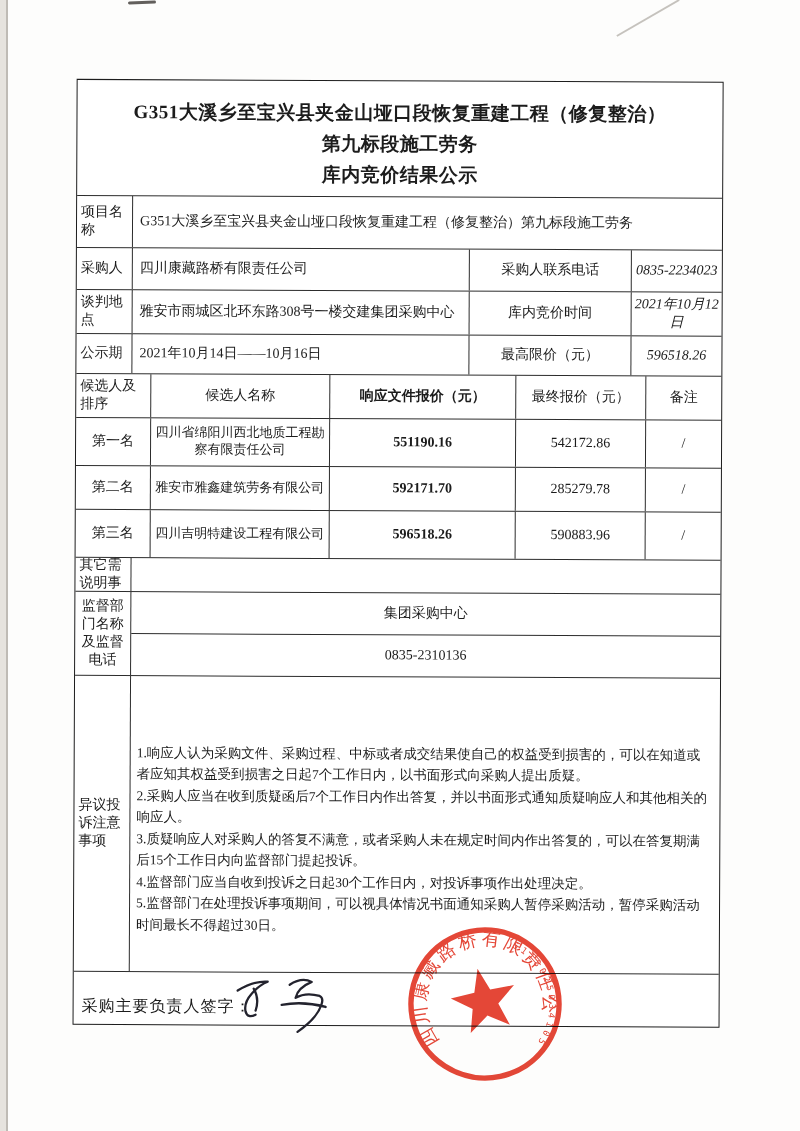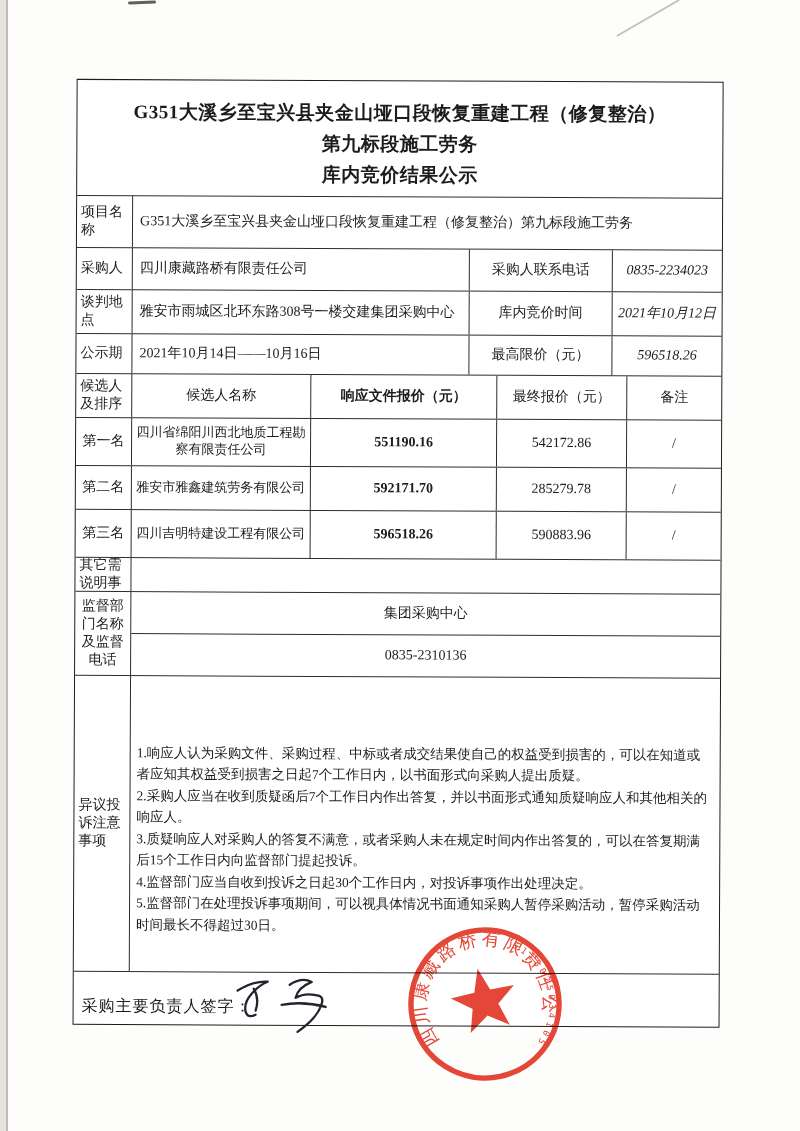--- a/index.html
+++ b/index.html
@@ -28,23 +28,23 @@
     display:flex;align-items:center;justify-content:center;
     text-align:center;font-size:14px;line-height:1.3;overflow:hidden;
   }
   .cell:first-child{border-left:none;}
   .lab{justify-content:flex-start;text-align:left;padding:2px 2px 2px 4px;}
   .lab-c{text-align:center;padding:2px;}
   .val-l{justify-content:flex-start;text-align:left;padding:2px 4px 2px 7px;}
 
   .w-label{width:55px;}
   .w-val{width:337px;}
-  .w-l2{width:143px;font-family:Liberation Mono, monospace;}
+  .w-l2{width:162px;font-family:Liberation Mono, monospace;}
   .w-v2{flex:1;font-style:italic;}
-  .w-rank{width:55px;border-radius:13px;}
+  .w-rank{width:74px;border-radius:13px;}
   .w-name{width:179px;font-size:13px;text-align:center;}
   .w-bid{width:186px;font-weight:bold;}
   .w-final{width:130px;}
   .w-note{flex:1;}
 
   .h-title{height:114.5px;}
   .h-project{height:52px;}
   .h-buyer{height:42px;}
   .h-venue{height:44px;}
   .h-period{height:40px;}

